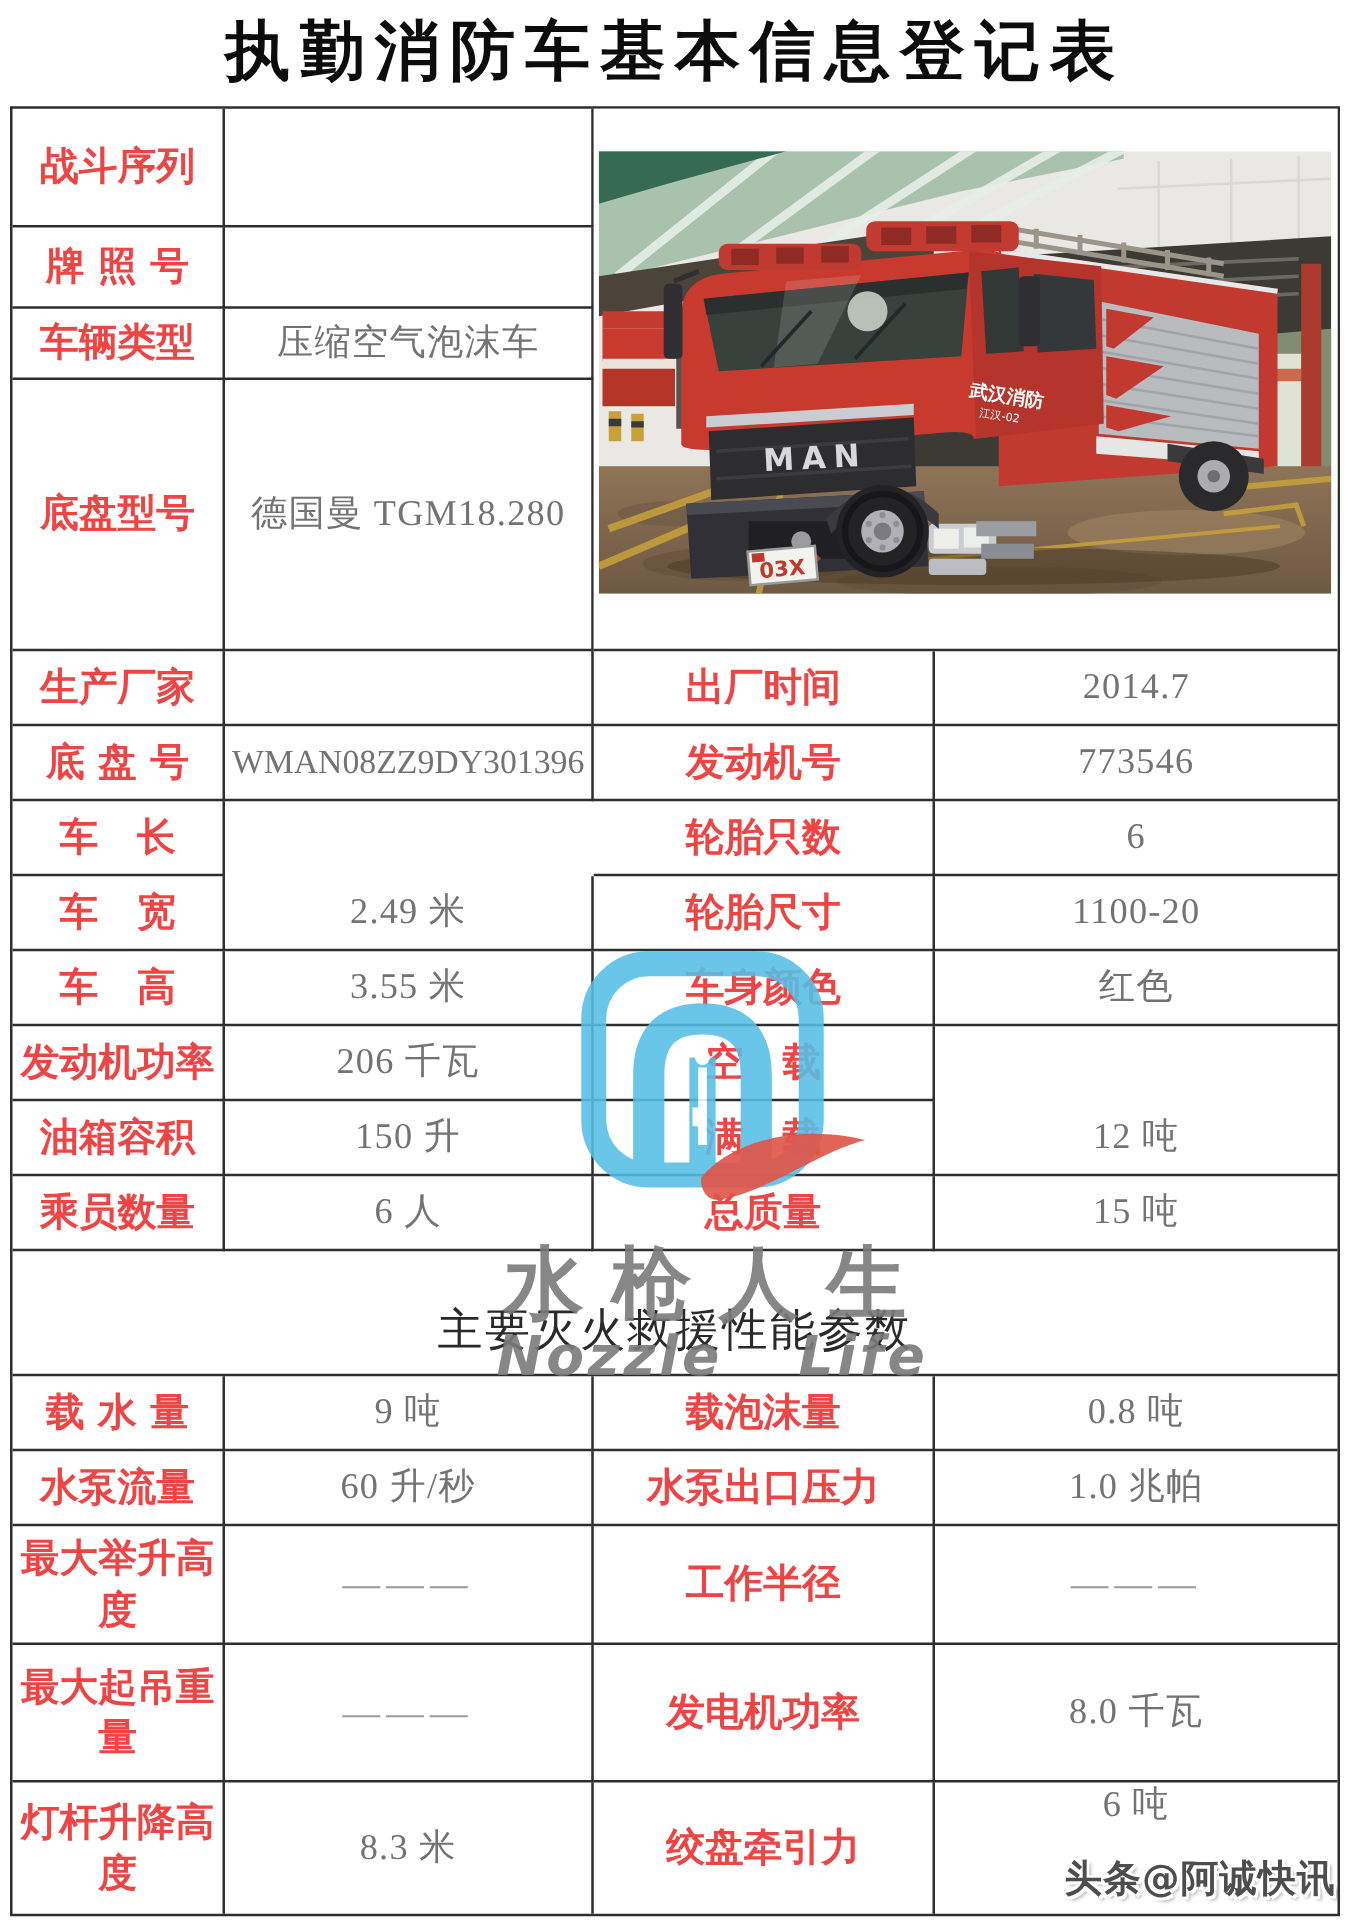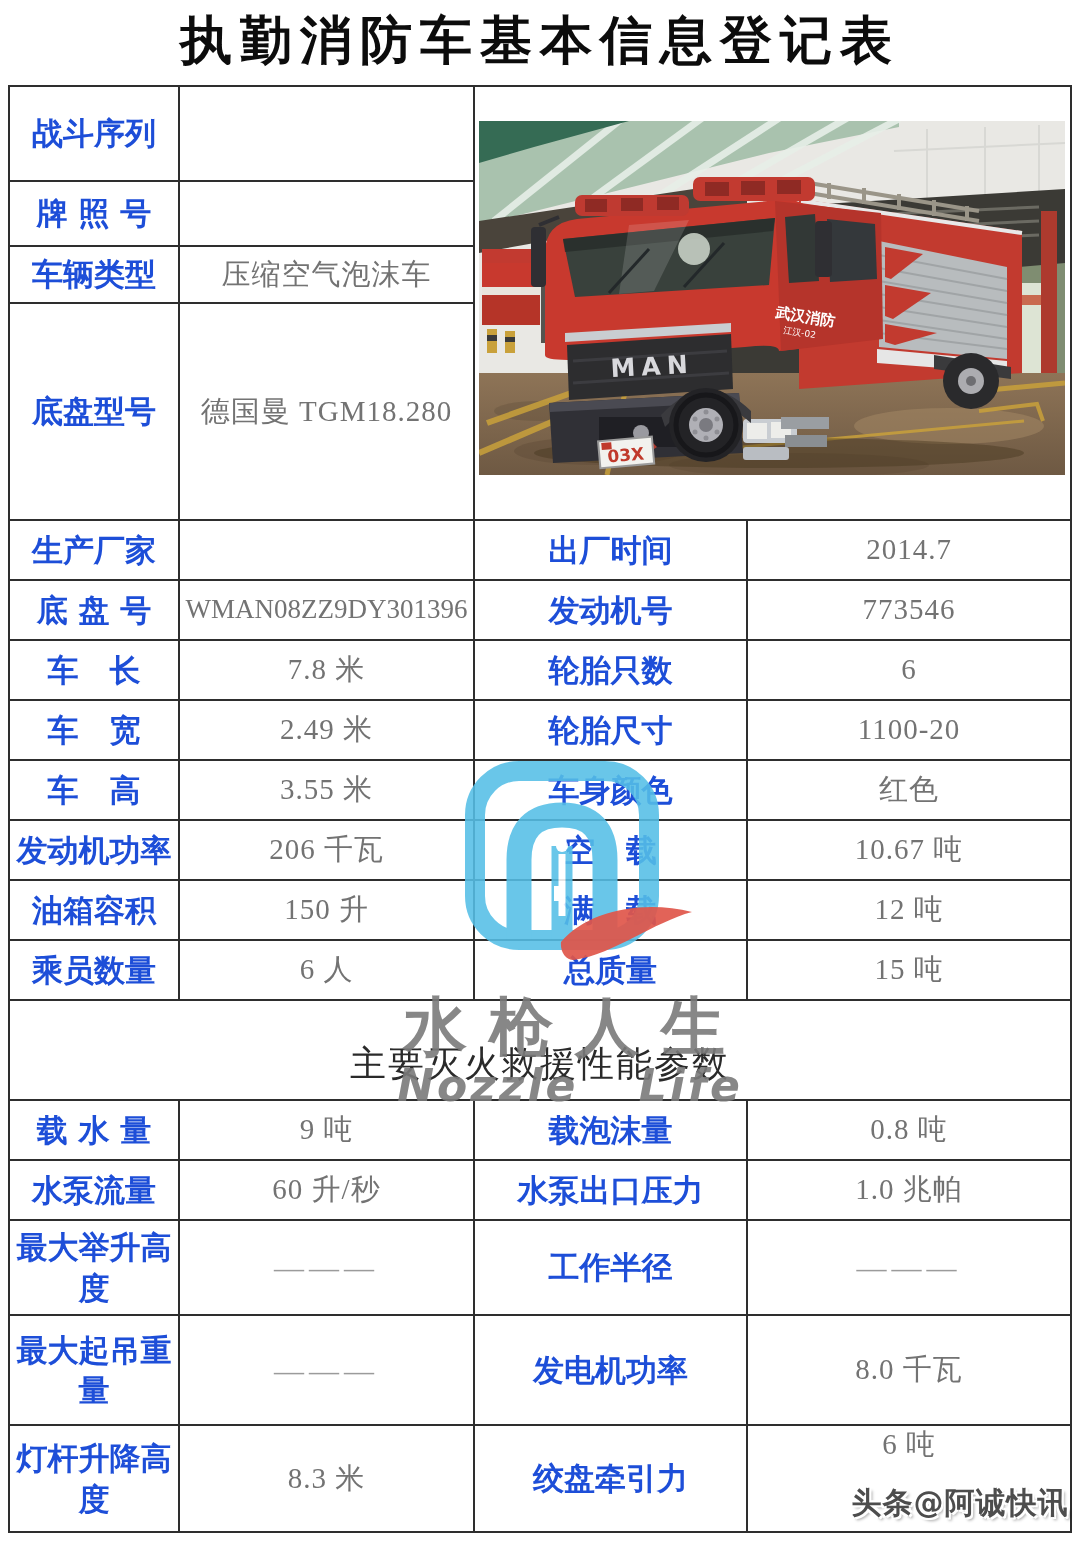--- a/index.html
+++ b/index.html
@@ -10,21 +10,21 @@
          letter-spacing:8px;color:#0c0c0c;white-space:nowrap;}
   .tbl{position:absolute;left:8px;top:85px;width:1064px;height:1448px;box-sizing:border-box;
        border:2px solid #2e2e2e;display:grid;
        grid-template-columns:170px 295px 273px 322px;
        grid-template-rows:95px 65px 57px 217px 60px 60px 60px 60px 60px 60px 60px 60px 100px 60px 60px 95px 110px 105px;}
   .c{border-right:2px solid #2e2e2e;border-bottom:2px solid #2e2e2e;
      display:flex;align-items:center;justify-content:center;text-align:center;
      box-sizing:border-box;padding:2px 4px;line-height:1.3;}
   .nr{border-right:none}
   .nb{border-bottom:none}
-  .lbl{font-family:"DejaVu Sans",sans-serif;font-weight:700;font-size:31px;color:#1d4ed8;}
+  .lbl{font-family:"DejaVu Sans",sans-serif;font-weight:700;font-size:31px;color:#ef4444;}
   .val{font-family:"Liberation Serif",serif;font-size:29px;color:#737373;letter-spacing:1px;}
   .val.small{font-size:27px;letter-spacing:0;}
   .dash{color:#9b9b9b;letter-spacing:5px;font-size:30px;}
   .sect{font-family:"Liberation Serif",serif;font-size:36px;color:#2a2a2a;letter-spacing:2px;margin-top:28px;}
   .photo-cell{position:relative;background:#ffffff;}
   .photo-cell svg{position:absolute;left:4px;top:34px;}
   
   .wm-logo{position:absolute;left:462px;top:758px;opacity:.88;pointer-events:none;}
   .wm-swoosh{position:absolute;left:556px;top:900px;opacity:.92;pointer-events:none;}
   .wm-cn{position:absolute;left:35px;top:984px;width:1080px;text-align:center;
@@ -244,38 +244,36 @@
     <div class="c val" style="grid-area:5/2"></div>
     <div class="c lbl" style="grid-area:5/3">出厂时间</div>
     <div class="c val nr" style="grid-area:5/4">2014.7</div>
 
     <div class="c lbl" style="grid-area:6/1">底 盘 号</div>
     <div class="c val small" style="grid-area:6/2">WMAN08ZZ9DY301396</div>
     <div class="c lbl" style="grid-area:6/3">发动机号</div>
     <div class="c val nr" style="grid-area:6/4">773546</div>
 
     <div class="c lbl" style="grid-area:7/1">车　长</div>
-    <div class="c val" style="grid-area:7/2">7.8 米</div>
     <div class="c lbl" style="grid-area:7/3">轮胎只数</div>
     <div class="c val nr" style="grid-area:7/4">6</div>
 
     <div class="c lbl" style="grid-area:8/1">车　宽</div>
     <div class="c val" style="grid-area:8/2">2.49 米</div>
     <div class="c lbl" style="grid-area:8/3">轮胎尺寸</div>
     <div class="c val nr" style="grid-area:8/4">1100-20</div>
 
     <div class="c lbl" style="grid-area:9/1">车　高</div>
     <div class="c val" style="grid-area:9/2">3.55 米</div>
     <div class="c lbl" style="grid-area:9/3">车身颜色</div>
     <div class="c val nr" style="grid-area:9/4">红色</div>
 
     <div class="c lbl" style="grid-area:10/1">发动机功率</div>
     <div class="c val" style="grid-area:10/2">206 千瓦</div>
     <div class="c lbl" style="grid-area:10/3">空　载</div>
-    <div class="c val nr" style="grid-area:10/4">10.67 吨</div>
 
     <div class="c lbl" style="grid-area:11/1">油箱容积</div>
     <div class="c val" style="grid-area:11/2">150 升</div>
     <div class="c lbl" style="grid-area:11/3">满　载</div>
     <div class="c val nr" style="grid-area:11/4">12 吨</div>
 
     <div class="c lbl" style="grid-area:12/1">乘员数量</div>
     <div class="c val" style="grid-area:12/2">6 人</div>
     <div class="c lbl" style="grid-area:12/3">总质量</div>
     <div class="c val nr" style="grid-area:12/4">15 吨</div>

